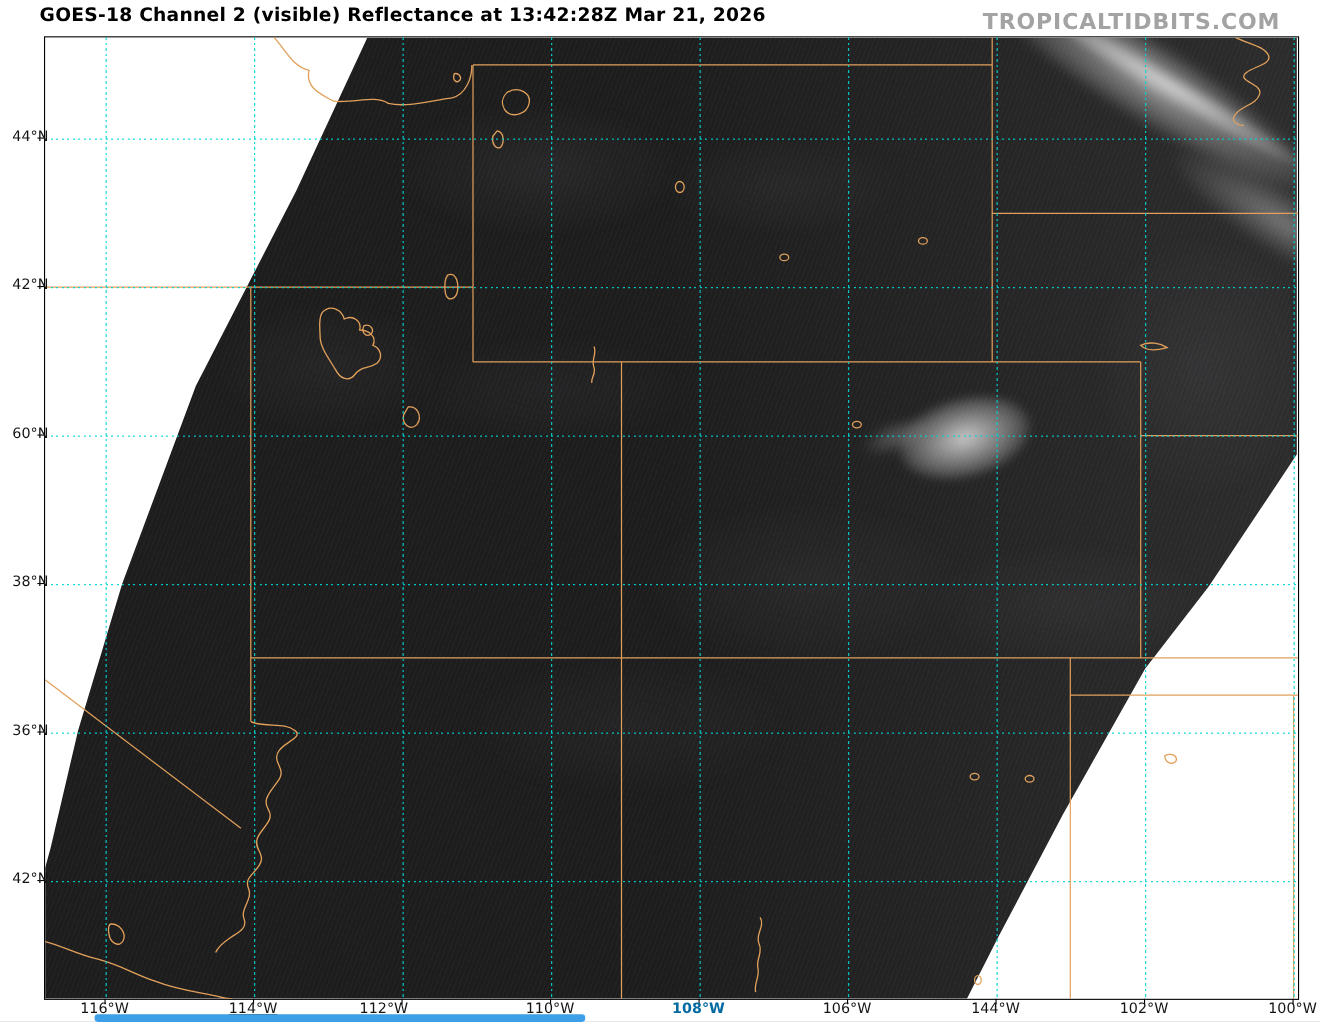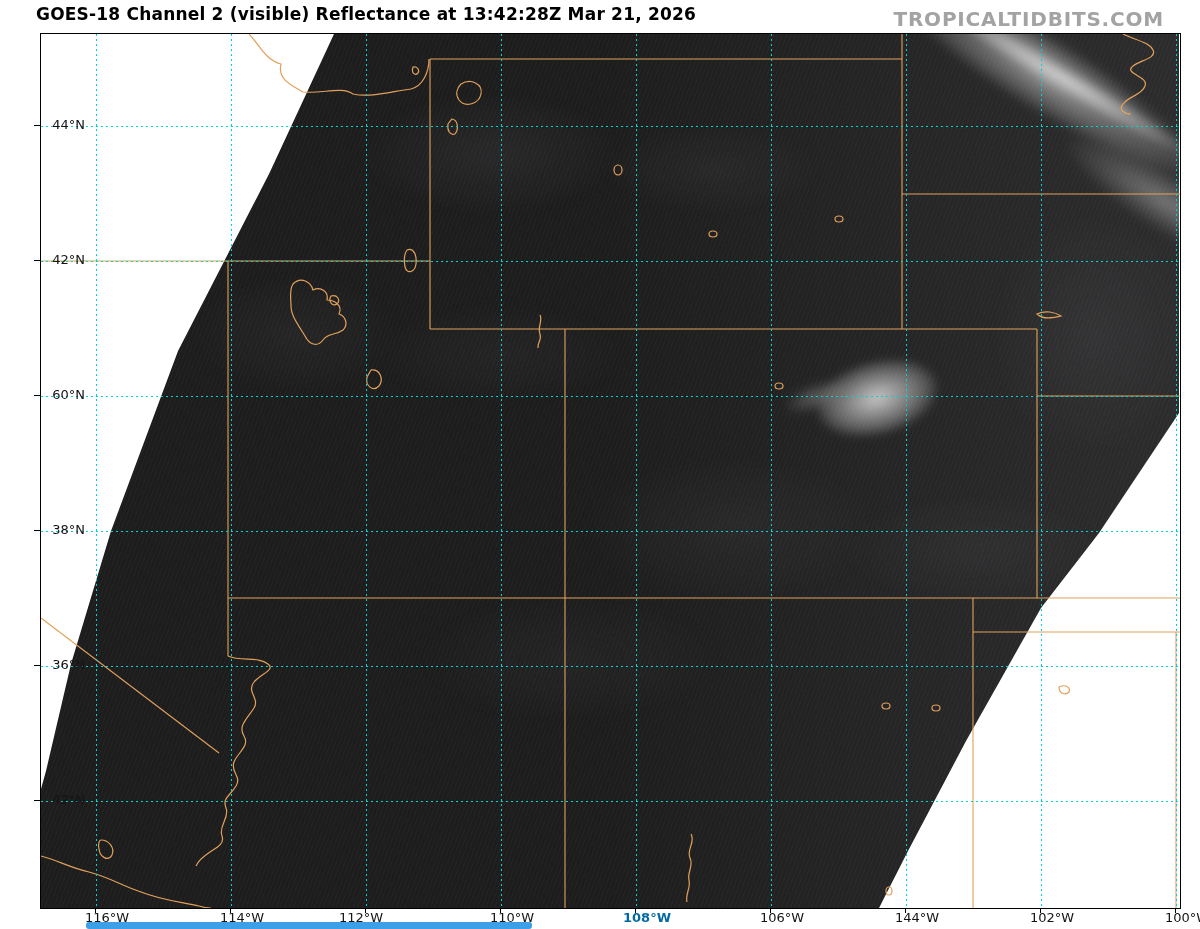--- a/index.html
+++ b/index.html
@@ -57,22 +57,22 @@
   .c-f7{left:950px;top:180px;width:200px;height:240px;background:radial-gradient(ellipse, rgba(185,185,190,0.07), transparent 75%);}
   .c-f8{left:560px;top:90px;width:220px;height:90px;background:radial-gradient(ellipse, rgba(185,185,190,0.06), transparent 75%);}
 
   .overlay-svg{position:absolute;left:0;top:0;width:1139px;height:874px;}
 
   .grid-v{position:absolute;top:0;width:1px;height:874px;}
   .grid-h{position:absolute;left:0;height:1px;width:1139px;}
 
   .tick-x{position:absolute;width:1px;height:5px;background:#000;top:908px;}
   .tick-y{position:absolute;height:1px;width:6px;background:#000;left:34px;}
-  .lon-label{position:absolute;top:910px;transform:translateX(-50%);font-size:13px;color:#141414;margin-left:12px;}
-  .lat-label{position:absolute;left:0;width:44px;text-align:right;font-size:13px;color:#141414;padding-left:41px;}
+  .lon-label{position:absolute;top:910px;transform:translateX(-50%);font-size:13px;color:#141414;}
+  .lat-label{position:absolute;left:0;width:44px;text-align:right;font-size:13px;color:#141414;}
 
   .progress-bar{position:absolute;left:86px;top:922px;width:446px;height:7px;border-radius:3px;z-index:10;}
 </style>
 </head>
 <body style="background: rgb(255, 255, 255);">
 
 <div class="title" style="color: rgb(0, 0, 0);">GOES-18 Channel 2 (visible) Reflectance at 13:42:28Z Mar 21, 2026</div>
 <div class="watermark" style="color: rgb(163, 163, 163);">TROPICALTIDBITS.COM</div>
 
 <div class="map">

